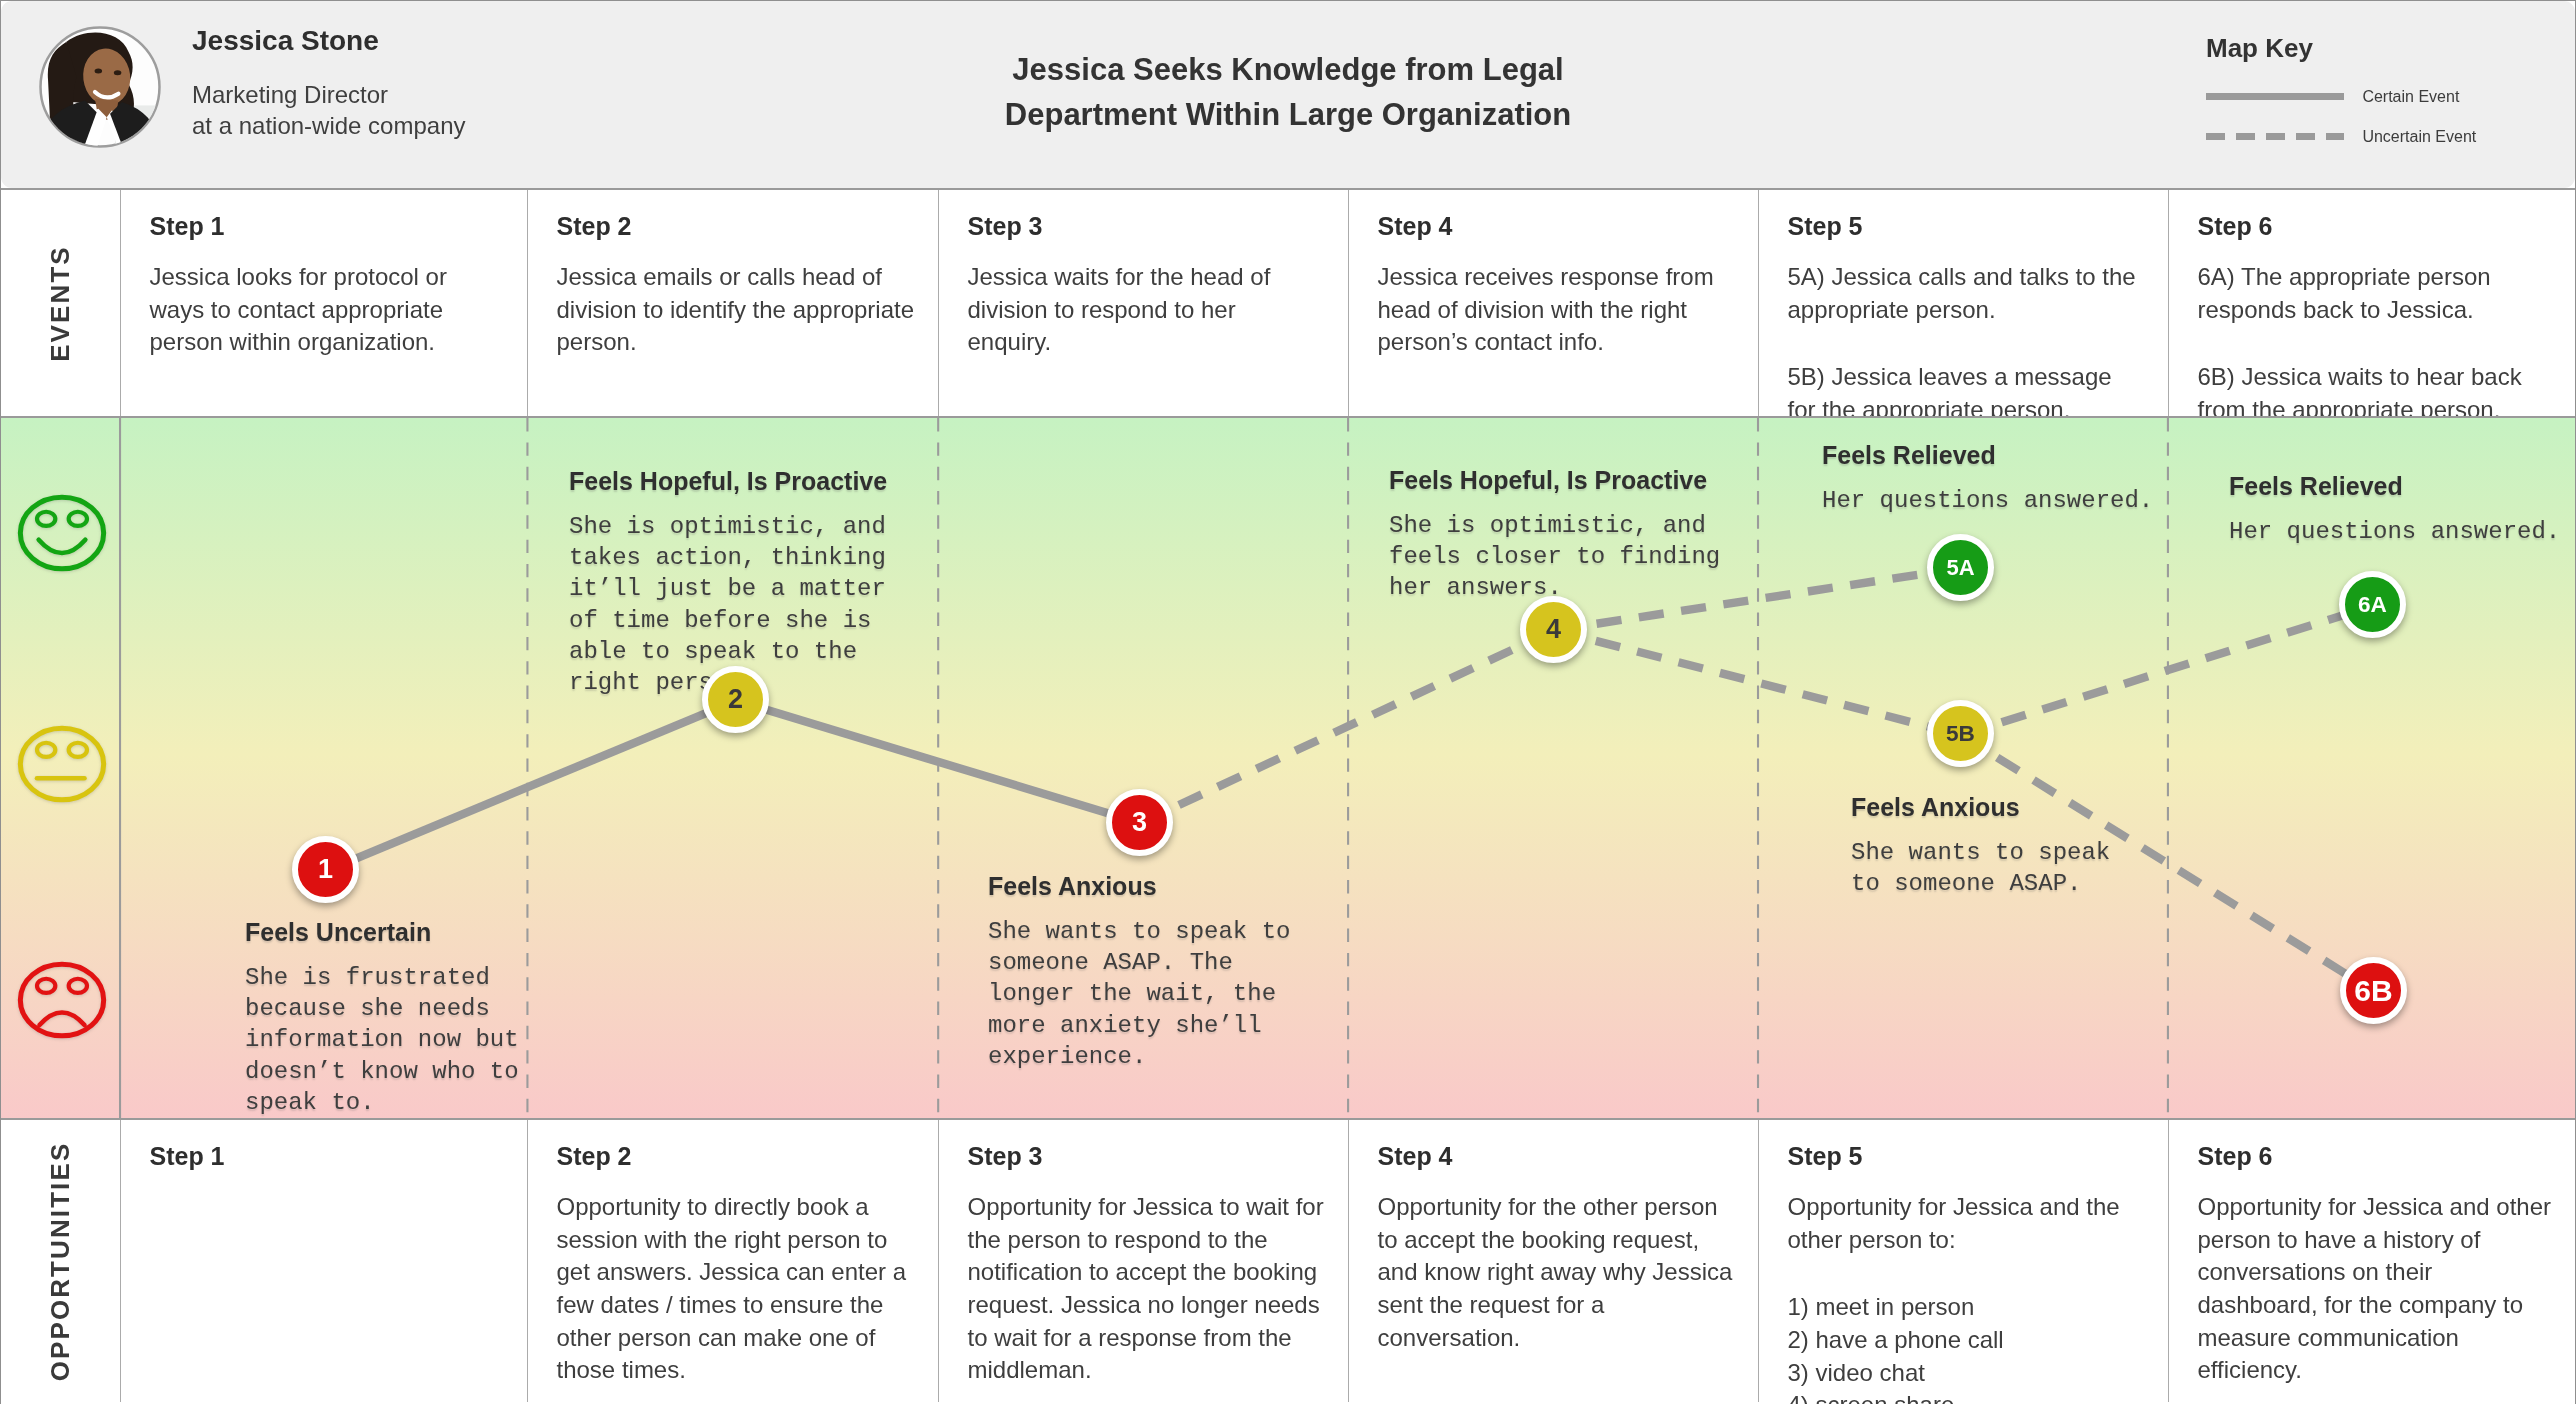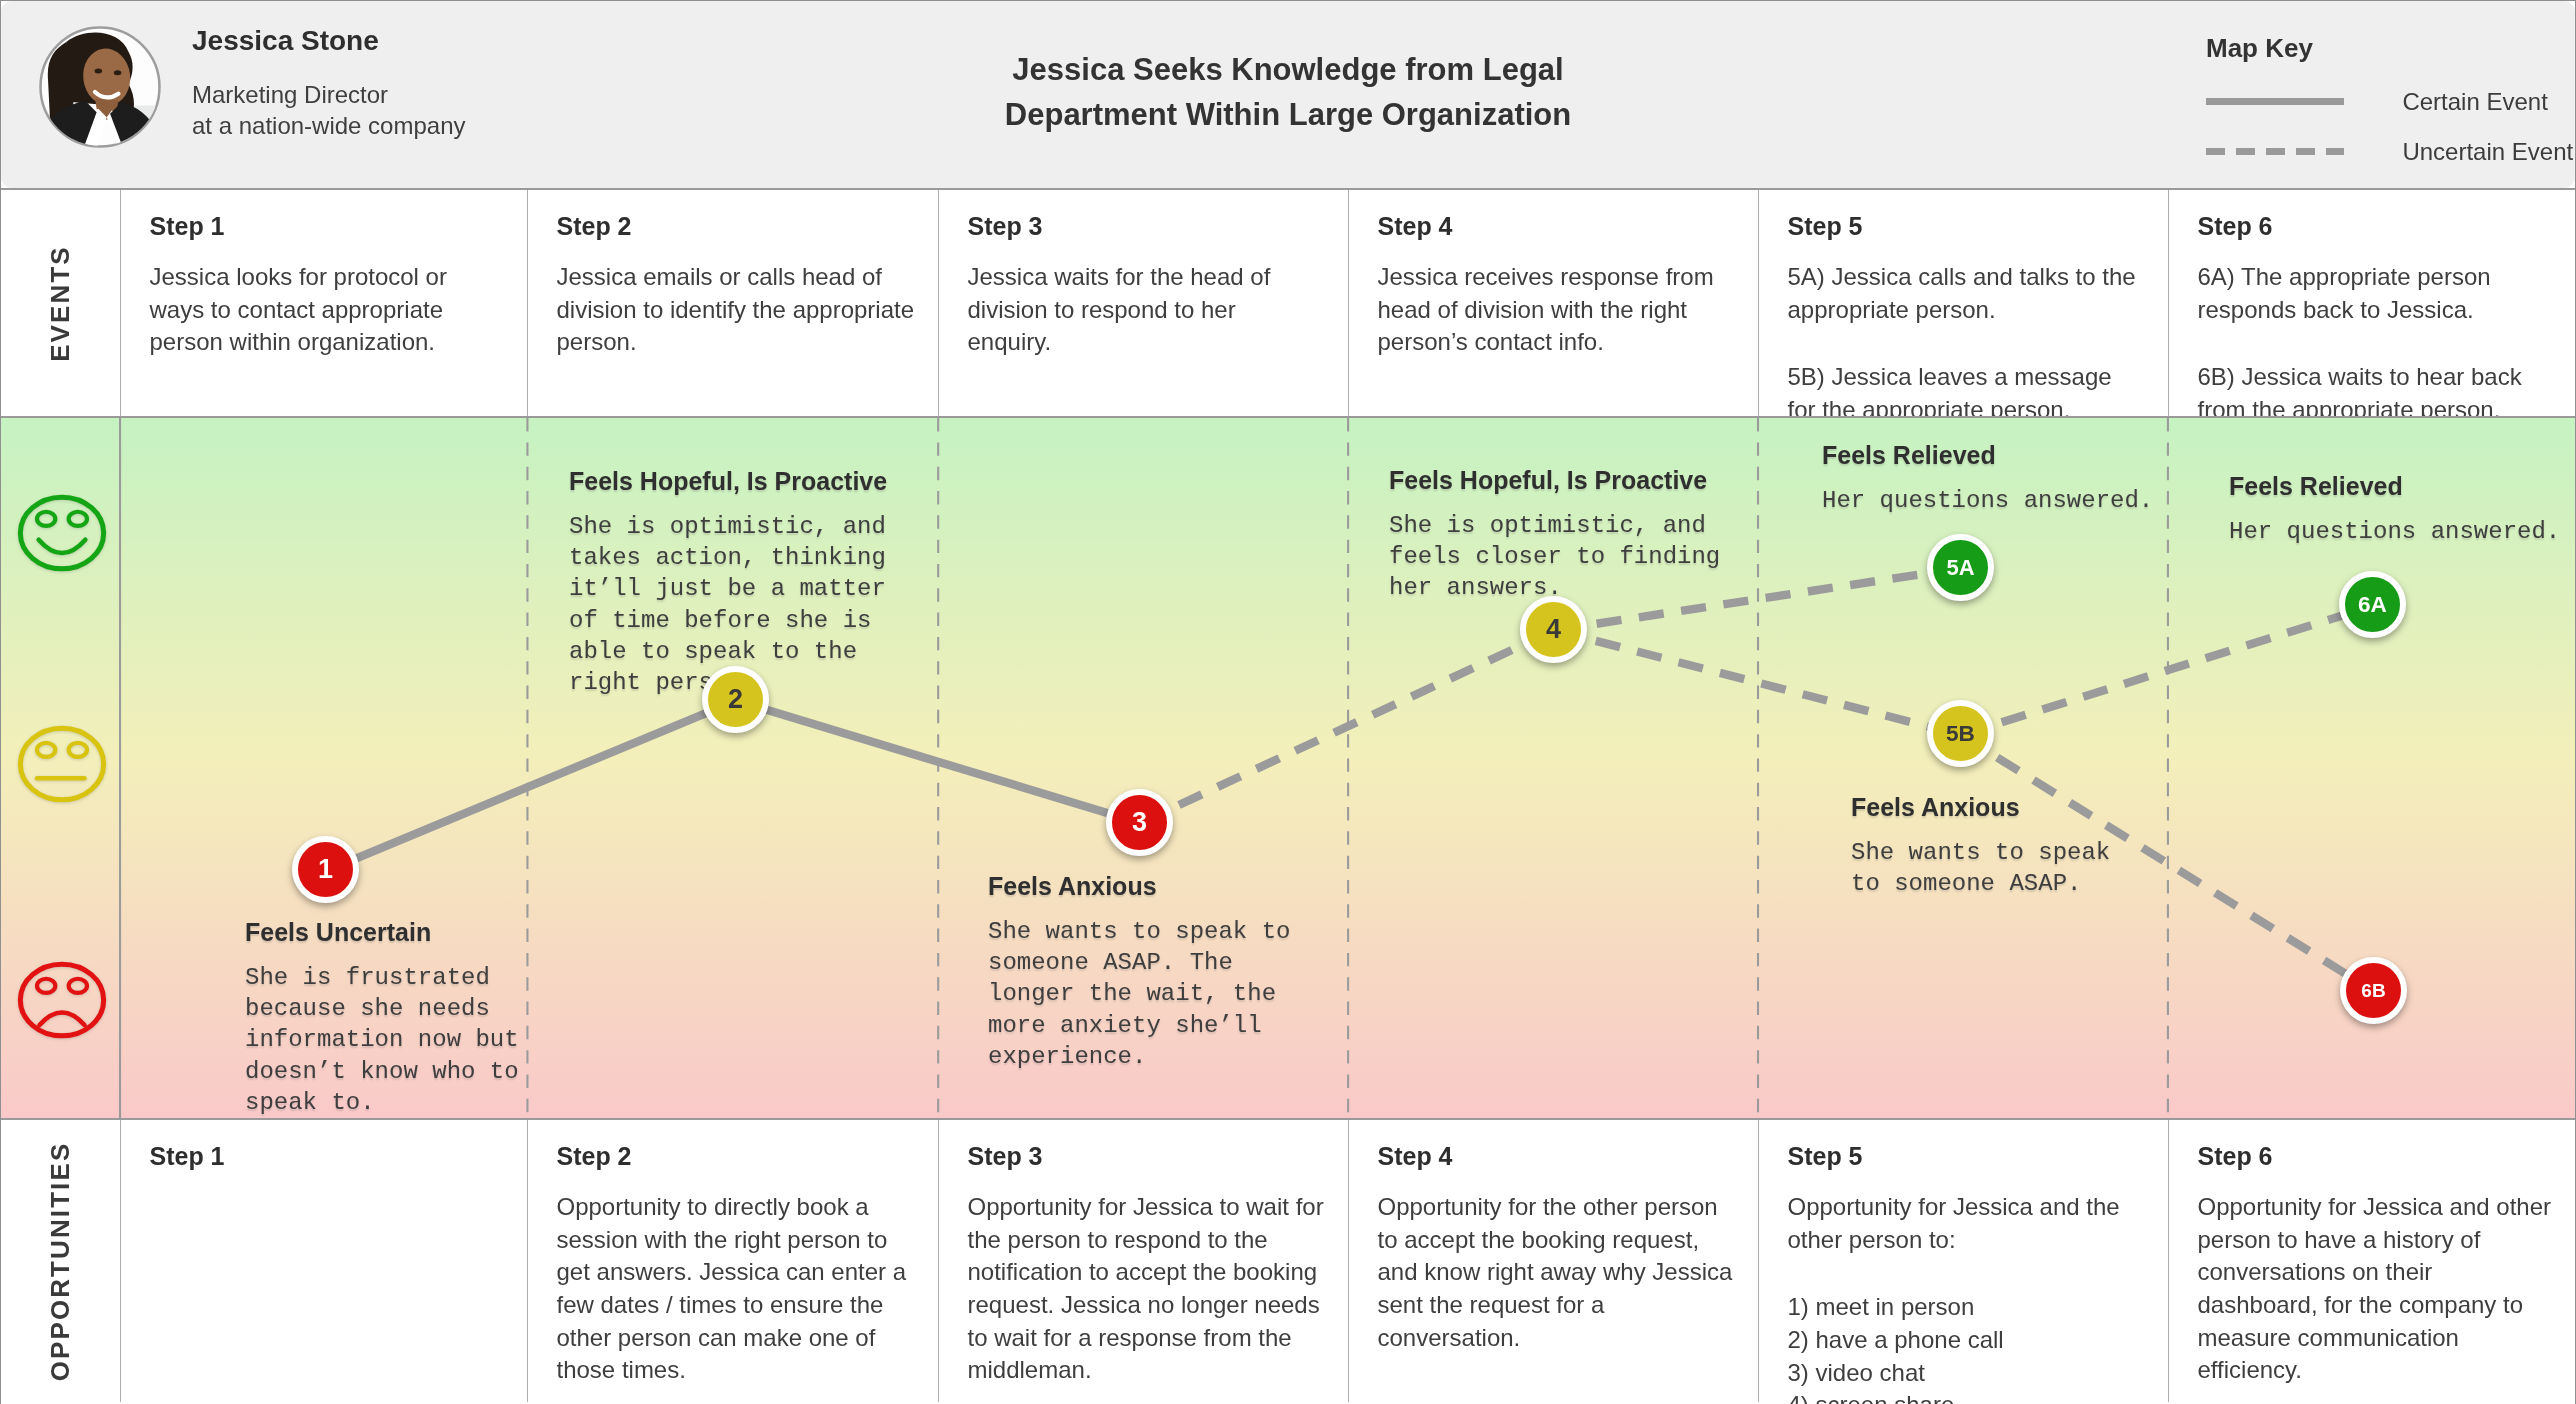--- a/index.html
+++ b/index.html
@@ -14,21 +14,21 @@
   .persona-name{font-size:28px;font-weight:bold;color:#2e2e2e;margin-bottom:22px;}
   .persona-role{font-size:24px;color:#3f3f3f;line-height:1.32;white-space:pre-line;}
   .map-title{position:absolute;left:50%;top:47px;transform:translateX(-50%);width:922px;text-align:center;
              font-size:31px;font-weight:bold;color:#333;line-height:1.45;white-space:pre-line;}
   .map-key{position:absolute;left:2205px;top:32px;}
   .map-key-heading{font-size:26px;font-weight:bold;color:#333;margin-bottom:23.5px;}
   .key-row{display:flex;align-items:center;margin-bottom:22px;}
   .key-swatch{width:138px;height:7.5px;margin-right:18.4px;flex:none;}
   .key-swatch.solid{background:#9a9a9a;}
   .key-swatch.dashed{background:repeating-linear-gradient(90deg,#9a9a9a 0 19px,transparent 19px 30px);}
-  .key-label{font-size:24px;color:#3c3c3c;margin-left:40px;}
+  .key-label{font-size:16px;color:#3c3c3c;}
 
   
   .step-row{position:absolute;left:0;width:100%;background:#fff;}
   .row-label{position:absolute;left:0;top:0;bottom:0;width:119px;display:flex;align-items:center;justify-content:center;}
   .row-label span{transform:rotate(-90deg);white-space:nowrap;font-size:26px;font-weight:bold;letter-spacing:2.1px;color:#3a3a3a;}
   .step-col{position:absolute;top:0;bottom:0;border-left:1.7px solid #ababab;box-sizing:border-box;padding:22px 23.5px 0 28.5px;}
   .step-title{font-size:25px;font-weight:bold;color:#2e2e2e;margin:0 0 20px 0;}
   .step-col p{font-size:24px;color:#3e3e3e;line-height:1.36;margin:0 0 35px 0;white-space:pre-line;}
 
   
@@ -188,21 +188,21 @@
         <h4>Feels Relieved</h4>
         <p>Her questions answered.</p>
       </div>
       <div class="node" style="left: 291px; top: 418px; background: rgb(221, 16, 16); color: rgb(255, 255, 255); font-size: 27px;">1</div>
       <div class="node" style="left: 701px; top: 248px; background: rgb(214, 196, 30); color: rgb(58, 58, 58); font-size: 27px;">2</div>
       <div class="node" style="left: 1105px; top: 371px; background: rgb(221, 16, 16); color: rgb(255, 255, 255); font-size: 27px;">3</div>
       <div class="node" style="left: 1519px; top: 178px; background: rgb(214, 196, 30); color: rgb(58, 58, 58); font-size: 27px;">4</div>
       <div class="node" style="left: 1926px; top: 116px; background: rgb(22, 156, 22); color: rgb(255, 255, 255); font-size: 22px;">5A</div>
       <div class="node" style="left: 1926px; top: 282px; background: rgb(214, 196, 30); color: rgb(58, 58, 58); font-size: 22.6px;">5B</div>
       <div class="node" style="left: 2338px; top: 153px; background: rgb(22, 156, 22); color: rgb(255, 255, 255); font-size: 22.6px;">6A</div>
-      <div class="node" style="left: 2339px; top: 539px; background: rgb(221, 16, 16); color: rgb(255, 255, 255); font-size: 19px;">6B</div>
+      <div class="node" style="left: 2339px; top: 539px; background: rgb(221, 16, 16); color: rgb(255, 255, 255); font-size: 30px;">6B</div>
     </div>
 
   <div class="step-row" id="opps-row" style="top:1119px;height:282px;">
     <div class="row-label">
         <span>OPPORTUNITIES</span>
       </div>
   <div class="step-col" style="left: 119px; width: 407px;">
         <div class="step-title">Step 1</div>
       </div>
       <div class="step-col" style="left: 526px; width: 411px;">

